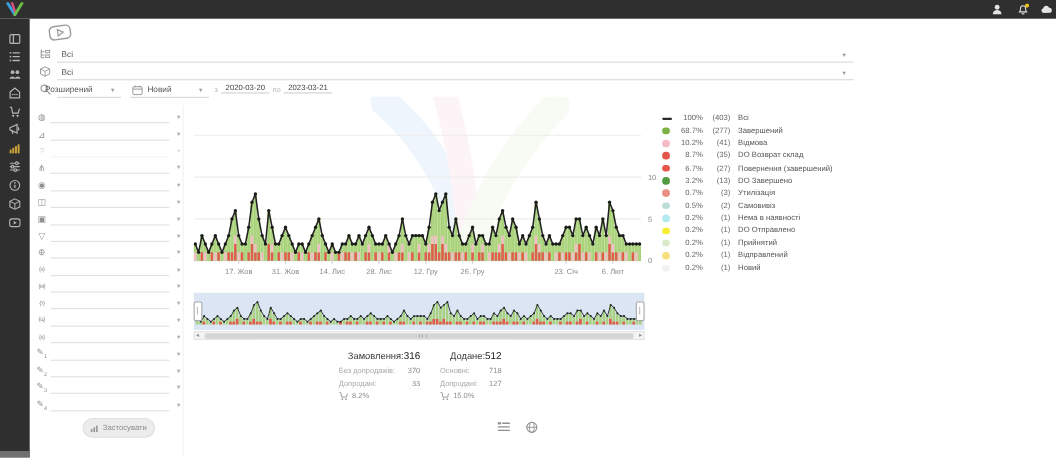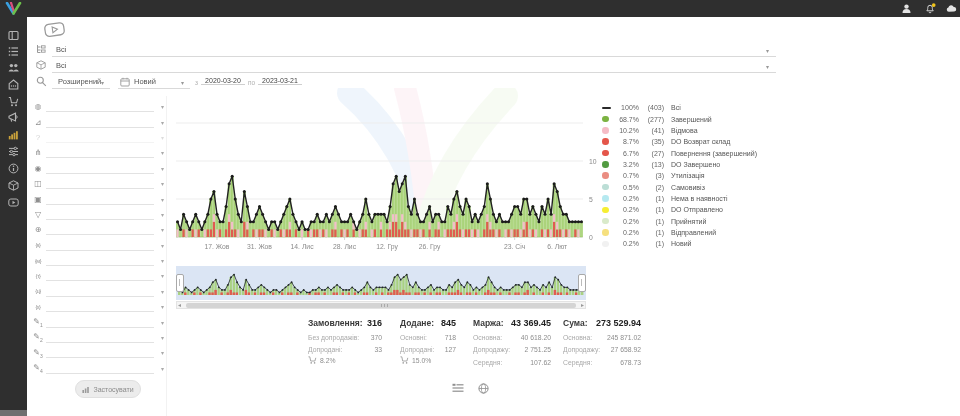--- a/index.html
+++ b/index.html
@@ -35,21 +35,21 @@
   .lg-row{display:flex;align-items:center;height:11.35px;cursor:pointer;}
   .lg-mark{width:10px;flex:none;display:flex;align-items:center;}
   .lg-dot{width:6.5px;height:6.5px;border-radius:50%;}
   .lg-line{width:9px;height:2px;border-radius:1px;background:#2a2a2a;}
   .lg-pct{width:27px;text-align:right;font-size:7px;color:#666;flex:none;}
   .lg-cnt{width:25px;text-align:right;font-size:7px;color:#666;flex:none;}
   .lg-lab{padding-left:7px;font-size:7px;color:#555;white-space:nowrap;}
   
   #stats{left:308px;top:318px;width:340px;height:60px;}
   .st-col{position:absolute;top:0;}
-  .st-title{display:flex;justify-content:space-between;font-size:8.5px;font-weight:bold;color:#3a3a3a;}
+  .st-title{display:flex;justify-content:flex-end;font-size:8.5px;font-weight:normal;color:#3a3a3a;}
   .st-title .v{font-size:9px;color:#222;}
   .st-sub{display:flex;justify-content:space-between;font-size:6.8px;height:12.6px;align-items:flex-end;}
   .st-sub .l{color:#a9a9a9;} .st-sub .v{color:#8d8d8d;}
   .st-cart{display:flex;align-items:center;gap:3px;font-size:6.8px;color:#8d8d8d;margin-top:3px;}
   
   #navwrap{left:176px;top:266px;width:410px;height:34px;}
   .nav-handle{position:absolute;top:8px;width:6px;height:16px;background:#fff;border:1px solid #a9a9a9;
               border-radius:2px;cursor:ew-resize;}
   .nav-handle::after{content:"";position:absolute;left:2px;top:4px;width:1px;height:7px;background:#bbb;}
   #scrollbar{left:176px;top:301px;width:410px;height:8px;background:#f4f4f4;border:1px solid #e3e3e3;
@@ -172,21 +172,21 @@
     <path d="M0.8,2.8 L5,4.8 L9.2,2.8 M5,4.8 V9.2" fill="none" stroke="#999" stroke-width="0.8"></path>
   </svg>
   <span class="ftext" style="left:56px;top:61px">Всі</span>
   <div class="frow-line" style="left:52px;top:72px;width:724px"></div>
   <span class="caret" style="left:766px;top:63px">▾</span>
 
   <svg class="abs" style="left:36px;top:76px" width="11" height="11" viewBox="0 0 11 11">
     <circle cx="4.3" cy="4.3" r="3" fill="none" stroke="#999" stroke-width="1.1"></circle>
     <line x1="6.6" y1="6.6" x2="9.8" y2="9.8" stroke="#999" stroke-width="1.1"></line>
   </svg>
-  <span class="ftext" style="left:58px;top:77px">Розширений</span>
+  <span class="ftext" style="left:41px;top:77px">Розширений</span>
   <span class="caret" style="left:101px;top:79px">▾</span>
   <div class="frow-line" style="left:52px;top:88px;width:58px"></div>
 
   <svg class="abs" style="left:120px;top:77px" width="10" height="10" viewBox="0 0 10 10">
     <rect x="0.8" y="1.8" width="8.4" height="7.2" rx="1" fill="none" stroke="#999" stroke-width="0.9"></rect>
     <line x1="0.8" y1="4" x2="9.2" y2="4" stroke="#999" stroke-width="0.9"></line>
     <line x1="3" y1="0.8" x2="3" y2="2.4" stroke="#999" stroke-width="0.9"></line>
     <line x1="7" y1="0.8" x2="7" y2="2.4" stroke="#999" stroke-width="0.9"></line>
   </svg>
   <span class="ftext" style="left:134px;top:77px">Новий</span>
@@ -1215,75 +1215,39 @@
           <path d="M0.5,0.8 h1.3 l0.9,4.2 h4.2 l0.9,-3.2" fill="none" stroke="#9e9e9e" stroke-width="0.9"></path>
           <circle cx="3.2" cy="6.9" r="0.8" fill="#9e9e9e"></circle>
           <circle cx="6.6" cy="6.9" r="0.8" fill="#9e9e9e"></circle>
         </svg>
         <span>8.2%</span>
       </div>
     </div>
     <div class="st-col" style="left: 92px; width: 56px;">
       <div class="st-title">
         <span class="l">Додане:</span>
-        <span class="v">845</span>
+        <span class="v">512</span>
       </div>
       <div class="st-sub">
         <span class="l">Основні:</span>
         <span class="v">718</span>
       </div>
       <div class="st-sub">
         <span class="l">Допродані:</span>
         <span class="v">127</span>
       </div>
       <div class="st-cart">
         <svg width="9" height="8" viewBox="0 0 9 8">
           <path d="M0.5,0.8 h1.3 l0.9,4.2 h4.2 l0.9,-3.2" fill="none" stroke="#9e9e9e" stroke-width="0.9"></path>
           <circle cx="3.2" cy="6.9" r="0.8" fill="#9e9e9e"></circle>
           <circle cx="6.6" cy="6.9" r="0.8" fill="#9e9e9e"></circle>
         </svg>
         <span>15.0%</span>
       </div>
     </div>
-    <div class="st-col" style="left: 165px; width: 78px;">
-      <div class="st-title">
-        <span class="l">Маржа:</span>
-        <span class="v">43 369.45</span>
-      </div>
-      <div class="st-sub">
-        <span class="l">Основна:</span>
-        <span class="v">40 618.20</span>
-      </div>
-      <div class="st-sub">
-        <span class="l">Допродажу:</span>
-        <span class="v">2 751.25</span>
-      </div>
-      <div class="st-sub">
-        <span class="l">Середня:</span>
-        <span class="v">107.62</span>
-      </div>
-    </div>
-    <div class="st-col" style="left: 255px; width: 78px;">
-      <div class="st-title">
-        <span class="l">Сума:</span>
-        <span class="v">273 529.94</span>
-      </div>
-      <div class="st-sub">
-        <span class="l">Основна:</span>
-        <span class="v">245 871.02</span>
-      </div>
-      <div class="st-sub">
-        <span class="l">Допродажу:</span>
-        <span class="v">27 658.92</span>
-      </div>
-      <div class="st-sub">
-        <span class="l">Середня:</span>
-        <span class="v">678.73</span>
-      </div>
-    </div>
   </div>
 
 <svg class="view-ic" style="left:452px" width="12" height="10" viewBox="0 0 12 10">
   <rect x="0.5" y="0.8" width="3" height="2" fill="#8f8f8f"></rect>
   <line x1="4.5" y1="1.8" x2="11.5" y2="1.8" stroke="#8f8f8f" stroke-width="1.2"></line>
   <line x1="0.5" y1="5" x2="11.5" y2="5" stroke="#8f8f8f" stroke-width="1.2"></line>
   <line x1="0.5" y1="8.2" x2="11.5" y2="8.2" stroke="#8f8f8f" stroke-width="1.2"></line>
 </svg>
 <svg class="view-ic" style="left:478px" width="11" height="11" viewBox="0 0 11 11">
   <circle cx="5.5" cy="5.5" r="4.6" fill="none" stroke="#8f8f8f" stroke-width="1"></circle>

